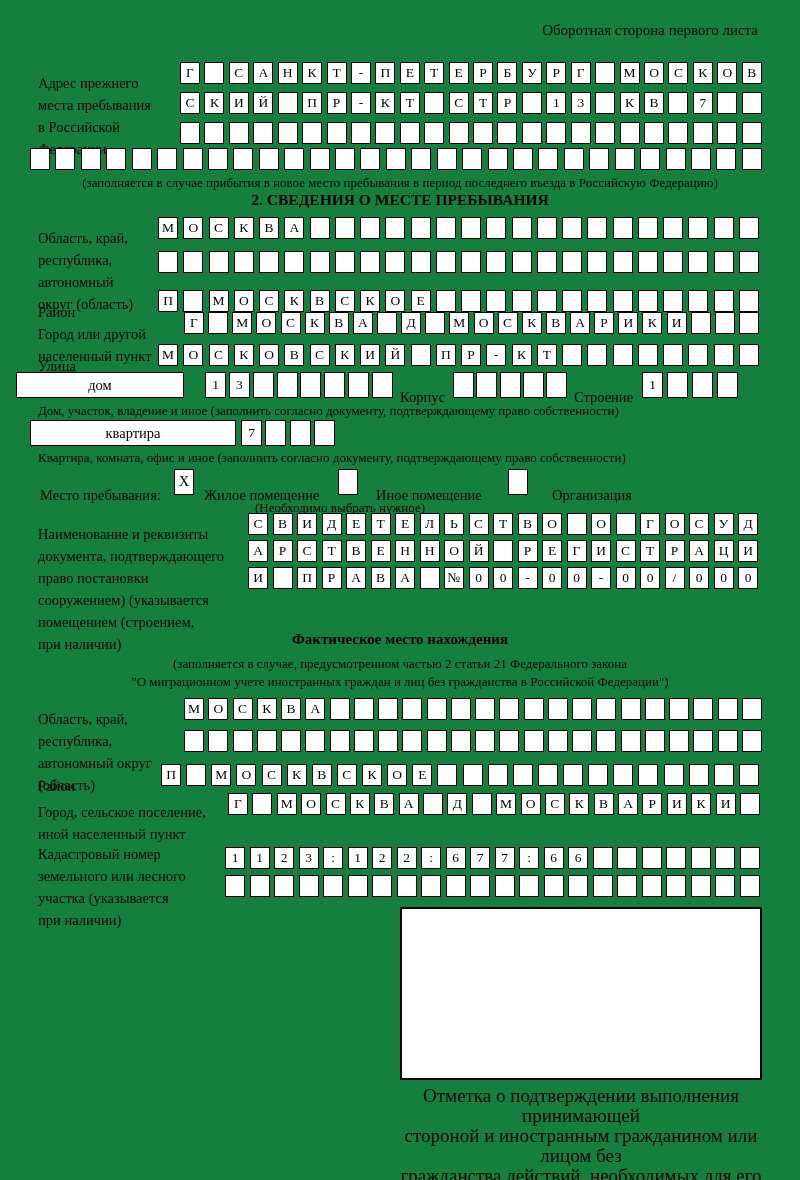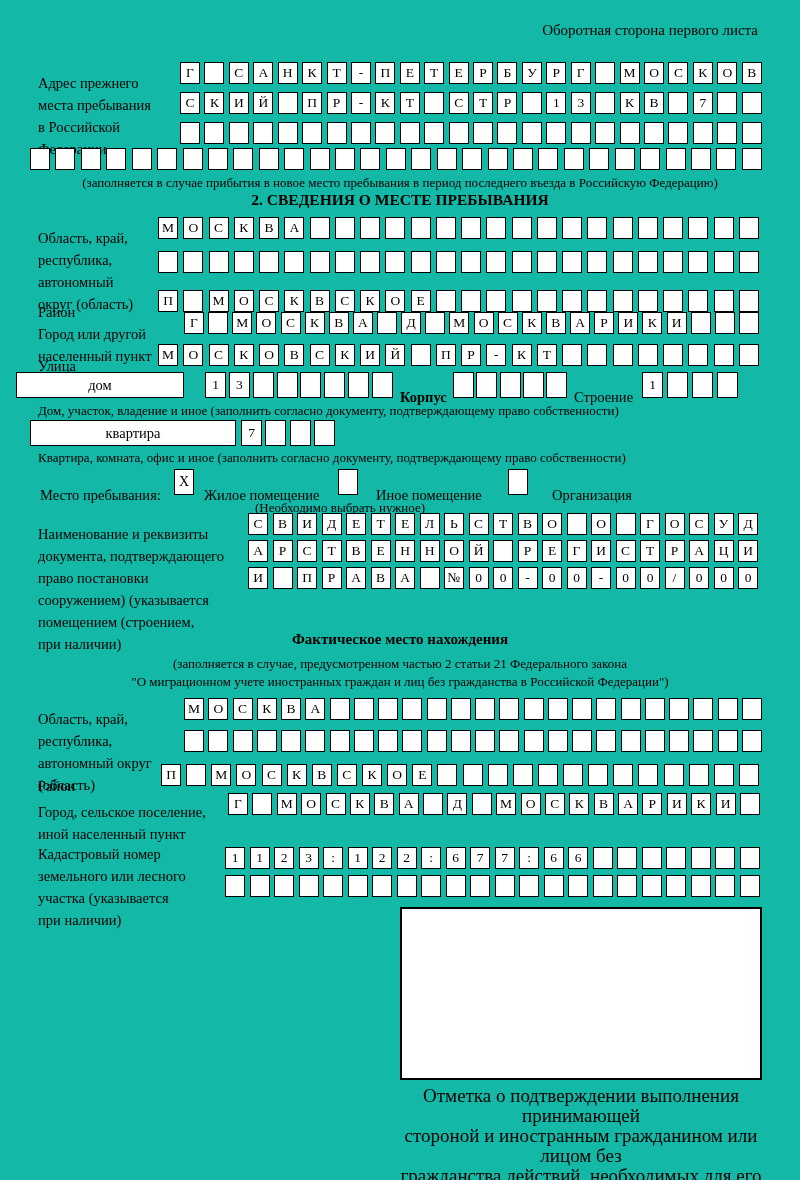--- a/index.html
+++ b/index.html
@@ -1,16 +1,16 @@
 <!DOCTYPE html>
 <html lang="ru"><head>
 <meta charset="utf-8">
 <style>
   html,body{margin:0;padding:0;background:#fff;}
-  .page{position:relative;width:800px;height:1180px;background:#14b8a6;
+  .page{position:relative;width:800px;height:1180px;background:#15803d;
         font-family:"Liberation Serif","DejaVu Serif",serif;color:#000;overflow:hidden;}
   .abs{position:absolute;}
   .lbl{font-size:14.5px;line-height:22px;white-space:nowrap;margin-top:12px;}
   .cap{font-size:13px;white-space:nowrap;}
   .center{text-align:center;width:800px;left:0;}
   .title{font-weight:bold;font-size:15.5px;}
   .cells{position:absolute;display:flex;justify-content:space-between;}
   .cell{width:20px;height:22px;border:1.5px solid #000;box-sizing:border-box;
         display:flex;align-items:center;justify-content:center;
         font-size:13.5px;flex:0 0 auto;background:#fff;}
@@ -297,21 +297,21 @@
   <div class="cells lg" style="left:205px;top:372px;width:188px;">
       <span class="cell">1</span>
       <span class="cell">3</span>
       <span class="cell"></span>
       <span class="cell"></span>
       <span class="cell"></span>
       <span class="cell"></span>
       <span class="cell"></span>
       <span class="cell"></span>
     </div>
-  <div class="abs lbl" style="left:400px;top:374px;font-weight:bold;">Корпус</div>
+  <div class="abs lbl" style="left:400px;top:374px;">Корпус</div>
   <div class="cells lg" style="left:453px;top:372px;width:114px;">
       <span class="cell"></span>
       <span class="cell"></span>
       <span class="cell"></span>
       <span class="cell"></span>
       <span class="cell"></span>
     </div>
   <div class="abs lbl" style="left:574px;top:374px;">Строение</div>
   <div class="cells lg" style="left:642px;top:372px;width:96px;">
       <span class="cell">1</span>

